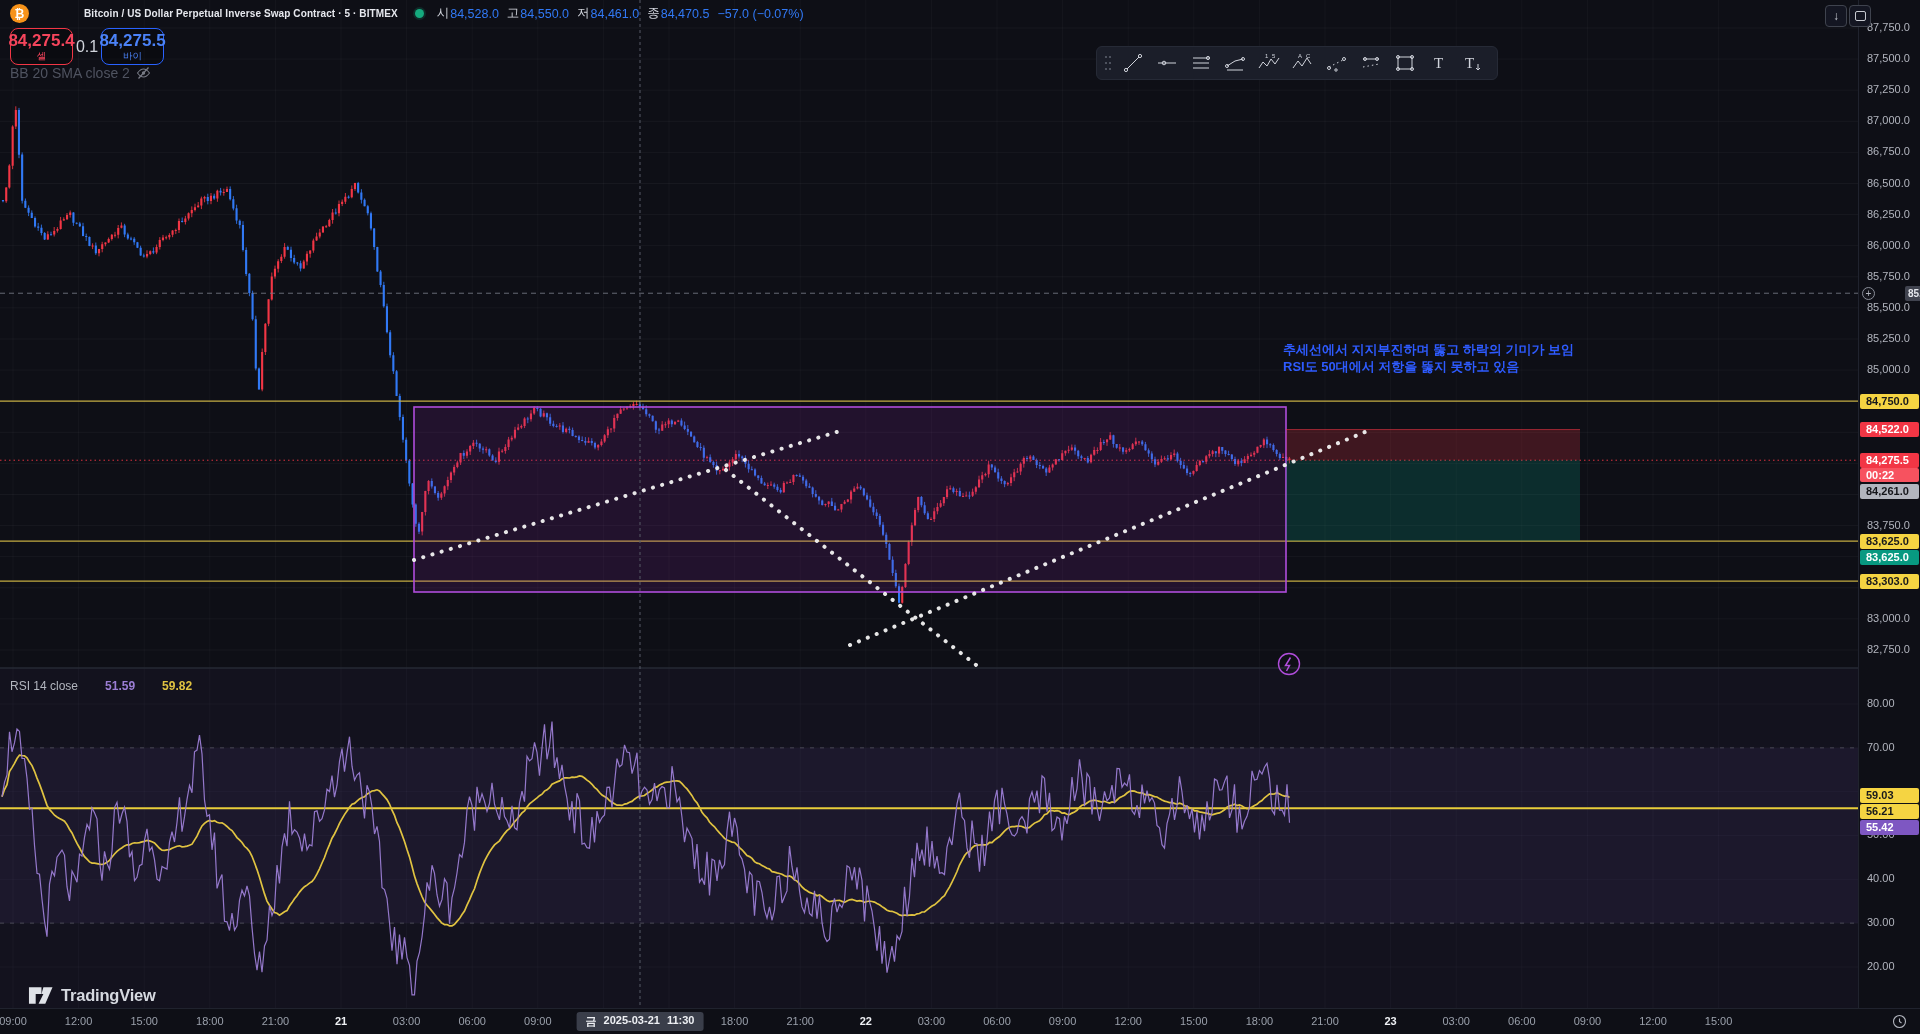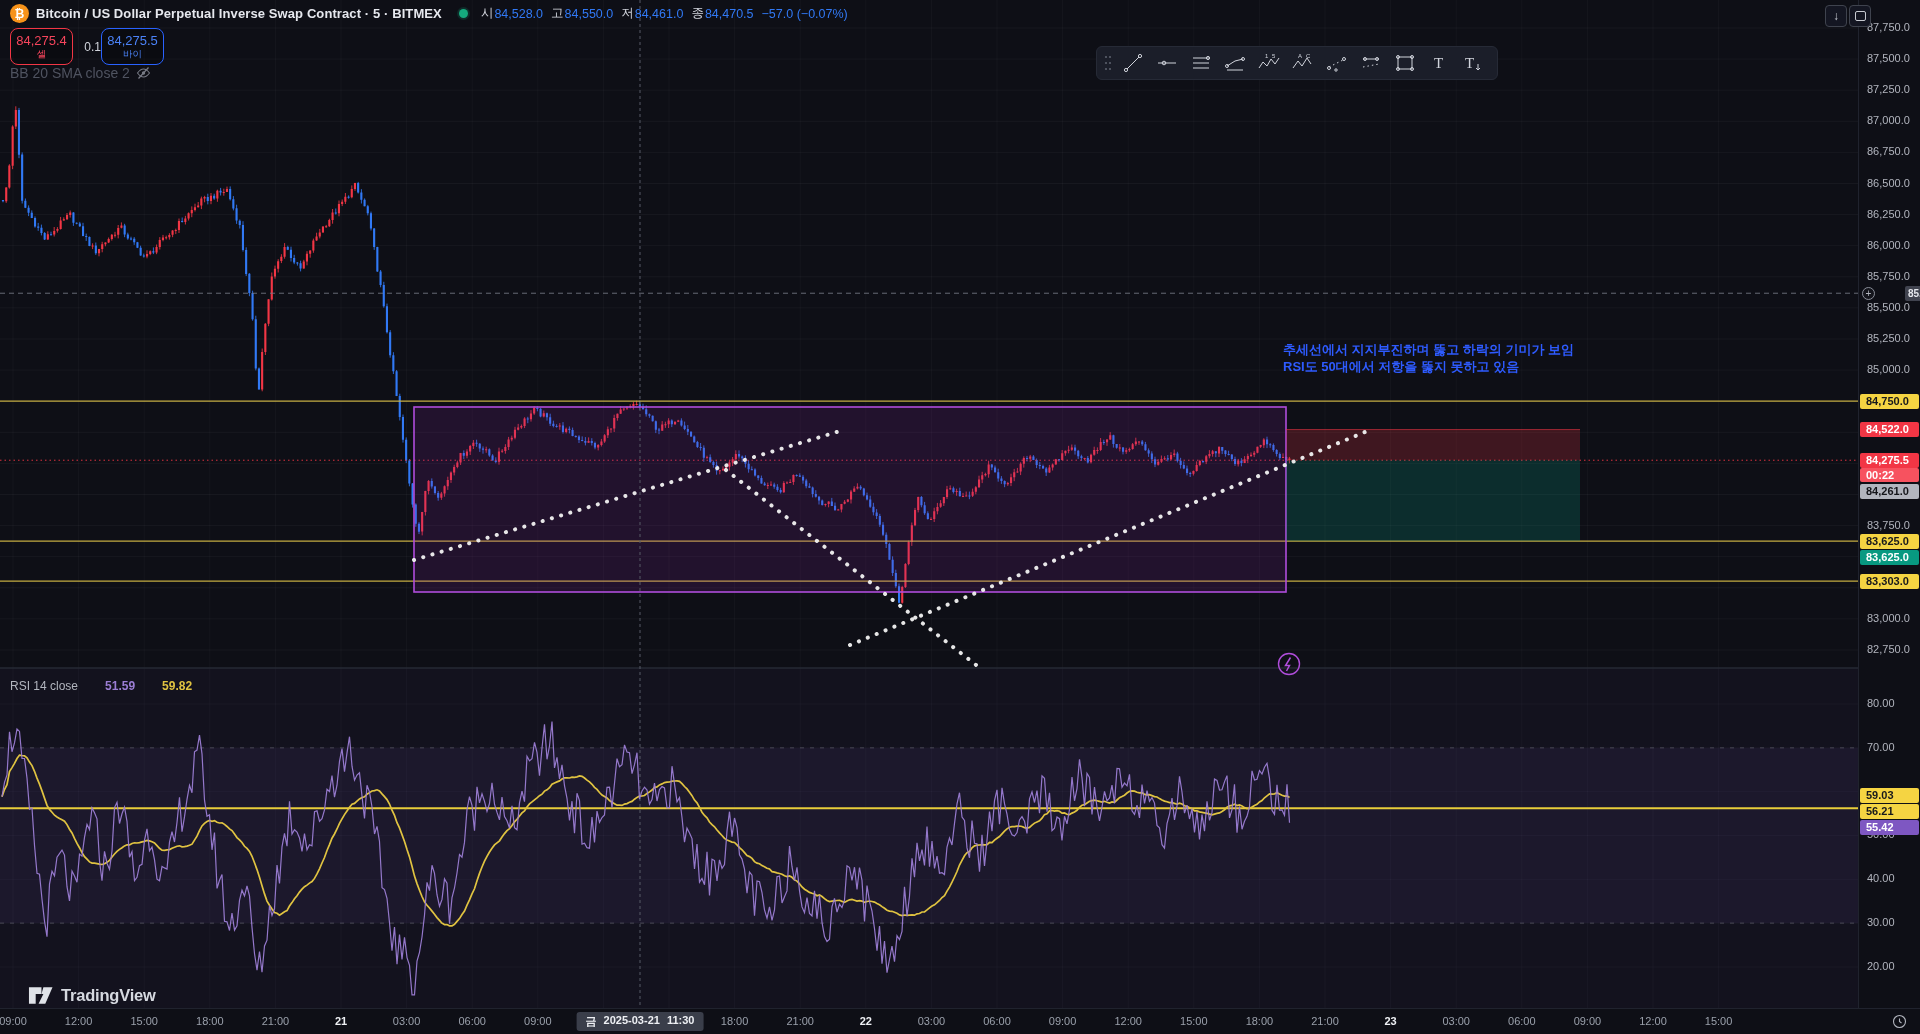--- a/index.html
+++ b/index.html
@@ -3,34 +3,34 @@
 <meta charset="utf-8">
 <style>
   html,body{margin:0;padding:0;background:#07070c;}
   .app{position:relative;width:1920px;height:1034px;background:#0e0f16;overflow:hidden;
        font-family:"Liberation Sans",sans-serif;-webkit-font-smoothing:antialiased;color:#d1d4dc;}
   svg#cv{position:absolute;left:0;top:0;}
   
   .sym-row{position:absolute;left:10px;top:4px;display:flex;align-items:center;gap:7px;z-index:30;font-size:13px;}
   .btc{width:19px;height:19px;border-radius:50%;background:#f7931a;color:#fff;font-weight:700;
        display:flex;align-items:center;justify-content:center;font-size:12px;font-family:"DejaVu Sans",sans-serif;}
-  .sym-title{color:#e6e8ee;font-weight:700;font-size:13px;letter-spacing:.1px;}
+  .sym-title{color:#e6e8ee;font-weight:700;font-size:10px;letter-spacing:.1px;margin-left:48px;}
   .mdot{width:9px;height:9px;border-radius:50%;background:#15aa7e;margin:0 6px 0 10px;box-shadow:0 0 0 2px rgba(21,170,126,.18);}
   .ohlc{display:flex;align-items:center;font-size:12.5px;}
   .ohlc i{font-style:normal;color:#d1d4dc;}
   .ohlc b{font-weight:400;color:#3179f5;margin:0 8px 0 1px;}
   .chg{color:#3179f5;}
   .trade-row{position:absolute;left:10px;top:28px;display:flex;align-items:center;z-index:30;}
   .tbtn{width:61px;height:35px;border-radius:8px;background:rgba(0,0,0,.25);display:flex;flex-direction:column;
         align-items:center;justify-content:center;line-height:1.15;cursor:pointer;}
-  .tbtn .p{font-size:13px;font-weight:400;}
+  .tbtn .p{font-size:17px;font-weight:700;}
   .tbtn .l{font-size:9.5px;}
   .sell{border:1px solid #f23645;color:#f5455c;}
   .buy{border:1px solid #2962ff;color:#4b82f7;}
-  .spread{width:28px;text-align:right;font-size:12px;color:#d1d4dc;}
+  .spread{width:28px;text-align:center;font-size:16px;color:#d1d4dc;}
   .bb-row{position:absolute;left:10px;top:65px;display:flex;align-items:center;gap:6px;z-index:30;
           font-size:14px;color:#4f5360;}
   
   .dtoolbar{position:absolute;left:1096px;top:46px;height:32px;display:flex;align-items:center;gap:2px;
             background:#1b1e29;border:1px solid #262a36;border-radius:6px;padding:0 8px 0 4px;z-index:40;}
   .dtool{width:32px;height:28px;display:flex;align-items:center;justify-content:center;border-radius:4px;cursor:pointer;}
   .dragdots{width:14px;height:28px;display:flex;align-items:center;justify-content:center;cursor:grab;}
   
   .note{position:absolute;left:1283px;top:341px;z-index:25;color:#2e5bff;font-size:13px;font-weight:700;line-height:17px;}
   

